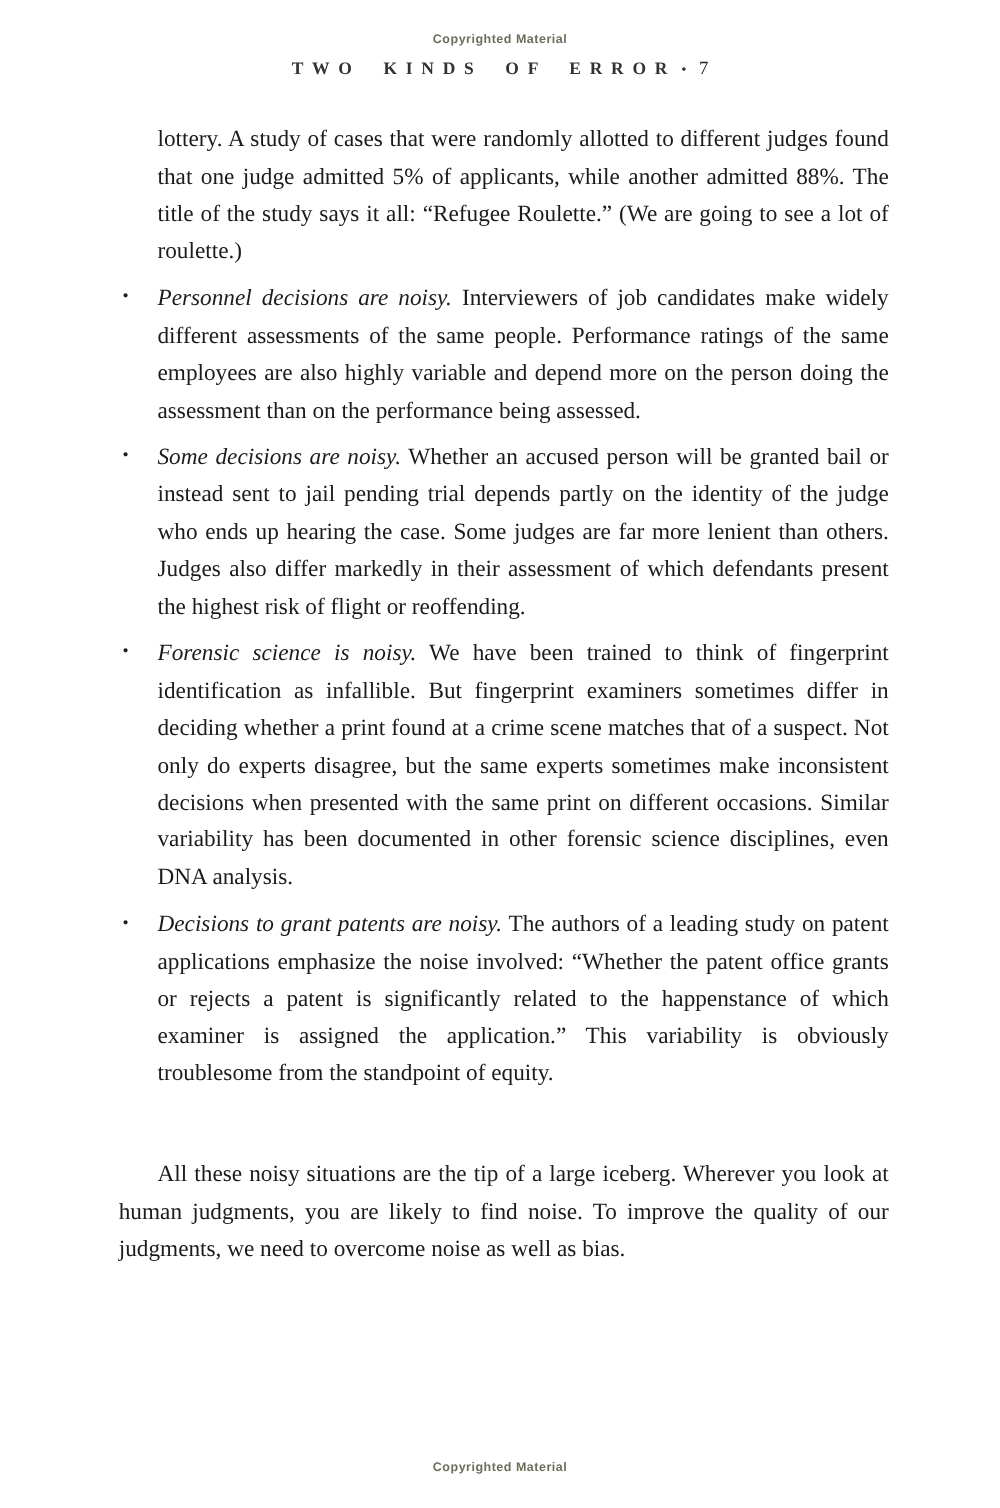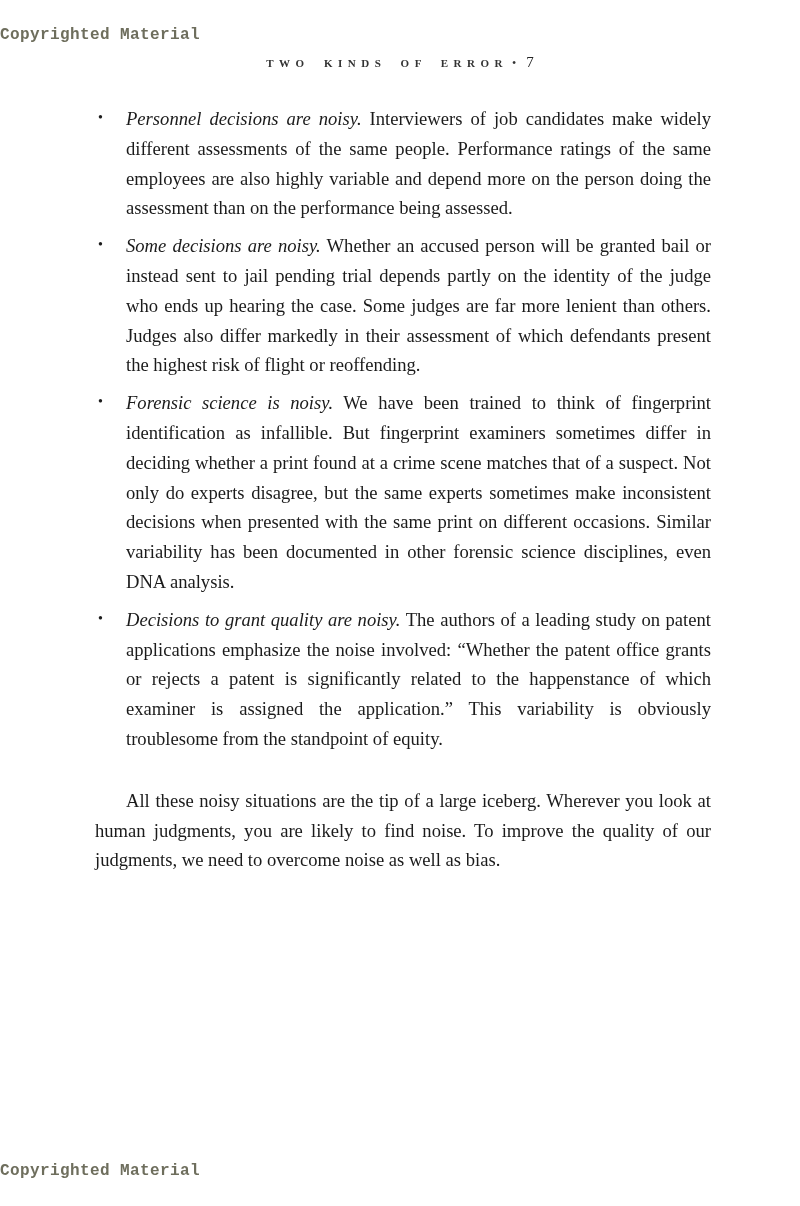--- a/index.html
+++ b/index.html
@@ -11,44 +11,44 @@
     position: relative;
     width: 800px;
     height: 1206px;
     margin: 0 auto;
     background: #ffffff;
     font-family: "Liberation Serif", "DejaVu Serif", serif;
     color: #1b1b1b;
     overflow: hidden;
   }
   .copyright {
-    text-align: left;
-    font-family: Liberation Mono, monospace;
-    font-size: 16px;
+    text-align: center;
+    font-family: Liberation Sans, sans-serif;
+    font-size: 10px;
     font-weight: 700;
     letter-spacing: 0.4px;
     color: #6e6e5d;
   }
   .copyright.top {
     padding-top: 26px;
   }
   .copyright.bottom {
     position: absolute;
     bottom: 26px;
     left: 0;
     right: 0;
   }
   .running-header {
     margin-top: 9px;
     text-align: center;
     color: #333333;
     white-space: nowrap;
   }
   .chapter-title {
-    font-size: 11px;
+    font-size: 14px;
     font-weight: 700;
     letter-spacing: 0.5em;
     word-spacing: 0.55em;
   }
   .header-sep {
     font-size: 12px;
     margin: 0 10px 0 4px;
     color: #333333;
   }
   .page-number {
@@ -84,58 +84,59 @@
   ul.bullet-list .marker {
     position: absolute;
     left: 3px;
     top: -1px;
     font-size: 14px;
     color: #1b1b1b;
   }
   ul.bullet-list em {
   }
   p.closing {
-    margin-top: 32px;
+    margin-top: 51px;
     text-indent: 31px;
   }
 </style>
 </head>
 <body>
 
 <div class="page">
 
   <div class="copyright top">Copyrighted Material</div>
 
   <div class="running-header">
     <span class="chapter-title">TWO KINDS OF ERROR</span><span class="header-sep">•</span><span class="page-number">7</span>
   </div>
 
   <div class="content">
 
+    <p class="intro">lottery. A study of cases that were randomly allotted to different judges found that one judge admitted 5% of applicants, while another admitted 88%. The title of the study says it all: “Refugee Roulette.” (We are going to see a lot of roulette.)</p>
 
     <ul class="bullet-list">
 
       <li>
         <span class="marker">•</span>
         <em>Personnel decisions are noisy.</em><span> Interviewers of job candidates make widely different assessments of the same people. Performance ratings of the same employees are also highly variable and depend more on the person doing the assessment than on the performance being assessed.</span>
       </li>
 
       <li>
         <span class="marker">•</span>
         <em>Some decisions are noisy.</em><span> Whether an accused person will be granted bail or instead sent to jail pending trial depends partly on the identity of the judge who ends up hearing the case. Some judges are far more lenient than others. Judges also differ markedly in their assessment of which defendants present the highest risk of flight or reoffending.</span>
       </li>
 
       <li>
         <span class="marker">•</span>
         <em>Forensic science is noisy.</em><span> We have been trained to think of fingerprint identification as infallible. But fingerprint examiners sometimes differ in deciding whether a print found at a crime scene matches that of a suspect. Not only do experts disagree, but the same experts sometimes make inconsistent decisions when presented with the same print on different occasions. Similar variability has been documented in other forensic science disciplines, even DNA analysis.</span>
       </li>
 
       <li>
         <span class="marker">•</span>
-        <em>Decisions to grant quality are noisy.</em><span> The authors of a leading study on patent applications emphasize the noise involved: “Whether the patent office grants or rejects a patent is significantly related to the happenstance of which examiner is assigned the application.” This variability is obviously troublesome from the standpoint of equity.</span>
+        <em>Decisions to grant patents are noisy.</em><span> The authors of a leading study on patent applications emphasize the noise involved: “Whether the patent office grants or rejects a patent is significantly related to the happenstance of which examiner is assigned the application.” This variability is obviously troublesome from the standpoint of equity.</span>
       </li>
 
     </ul>
 
     <p class="closing">All these noisy situations are the tip of a large iceberg. Wherever you look at human judgments, you are likely to find noise. To improve the quality of our judgments, we need to overcome noise as well as bias.</p>
 
   </div>
 
   <div class="copyright bottom">Copyrighted Material</div>
 

